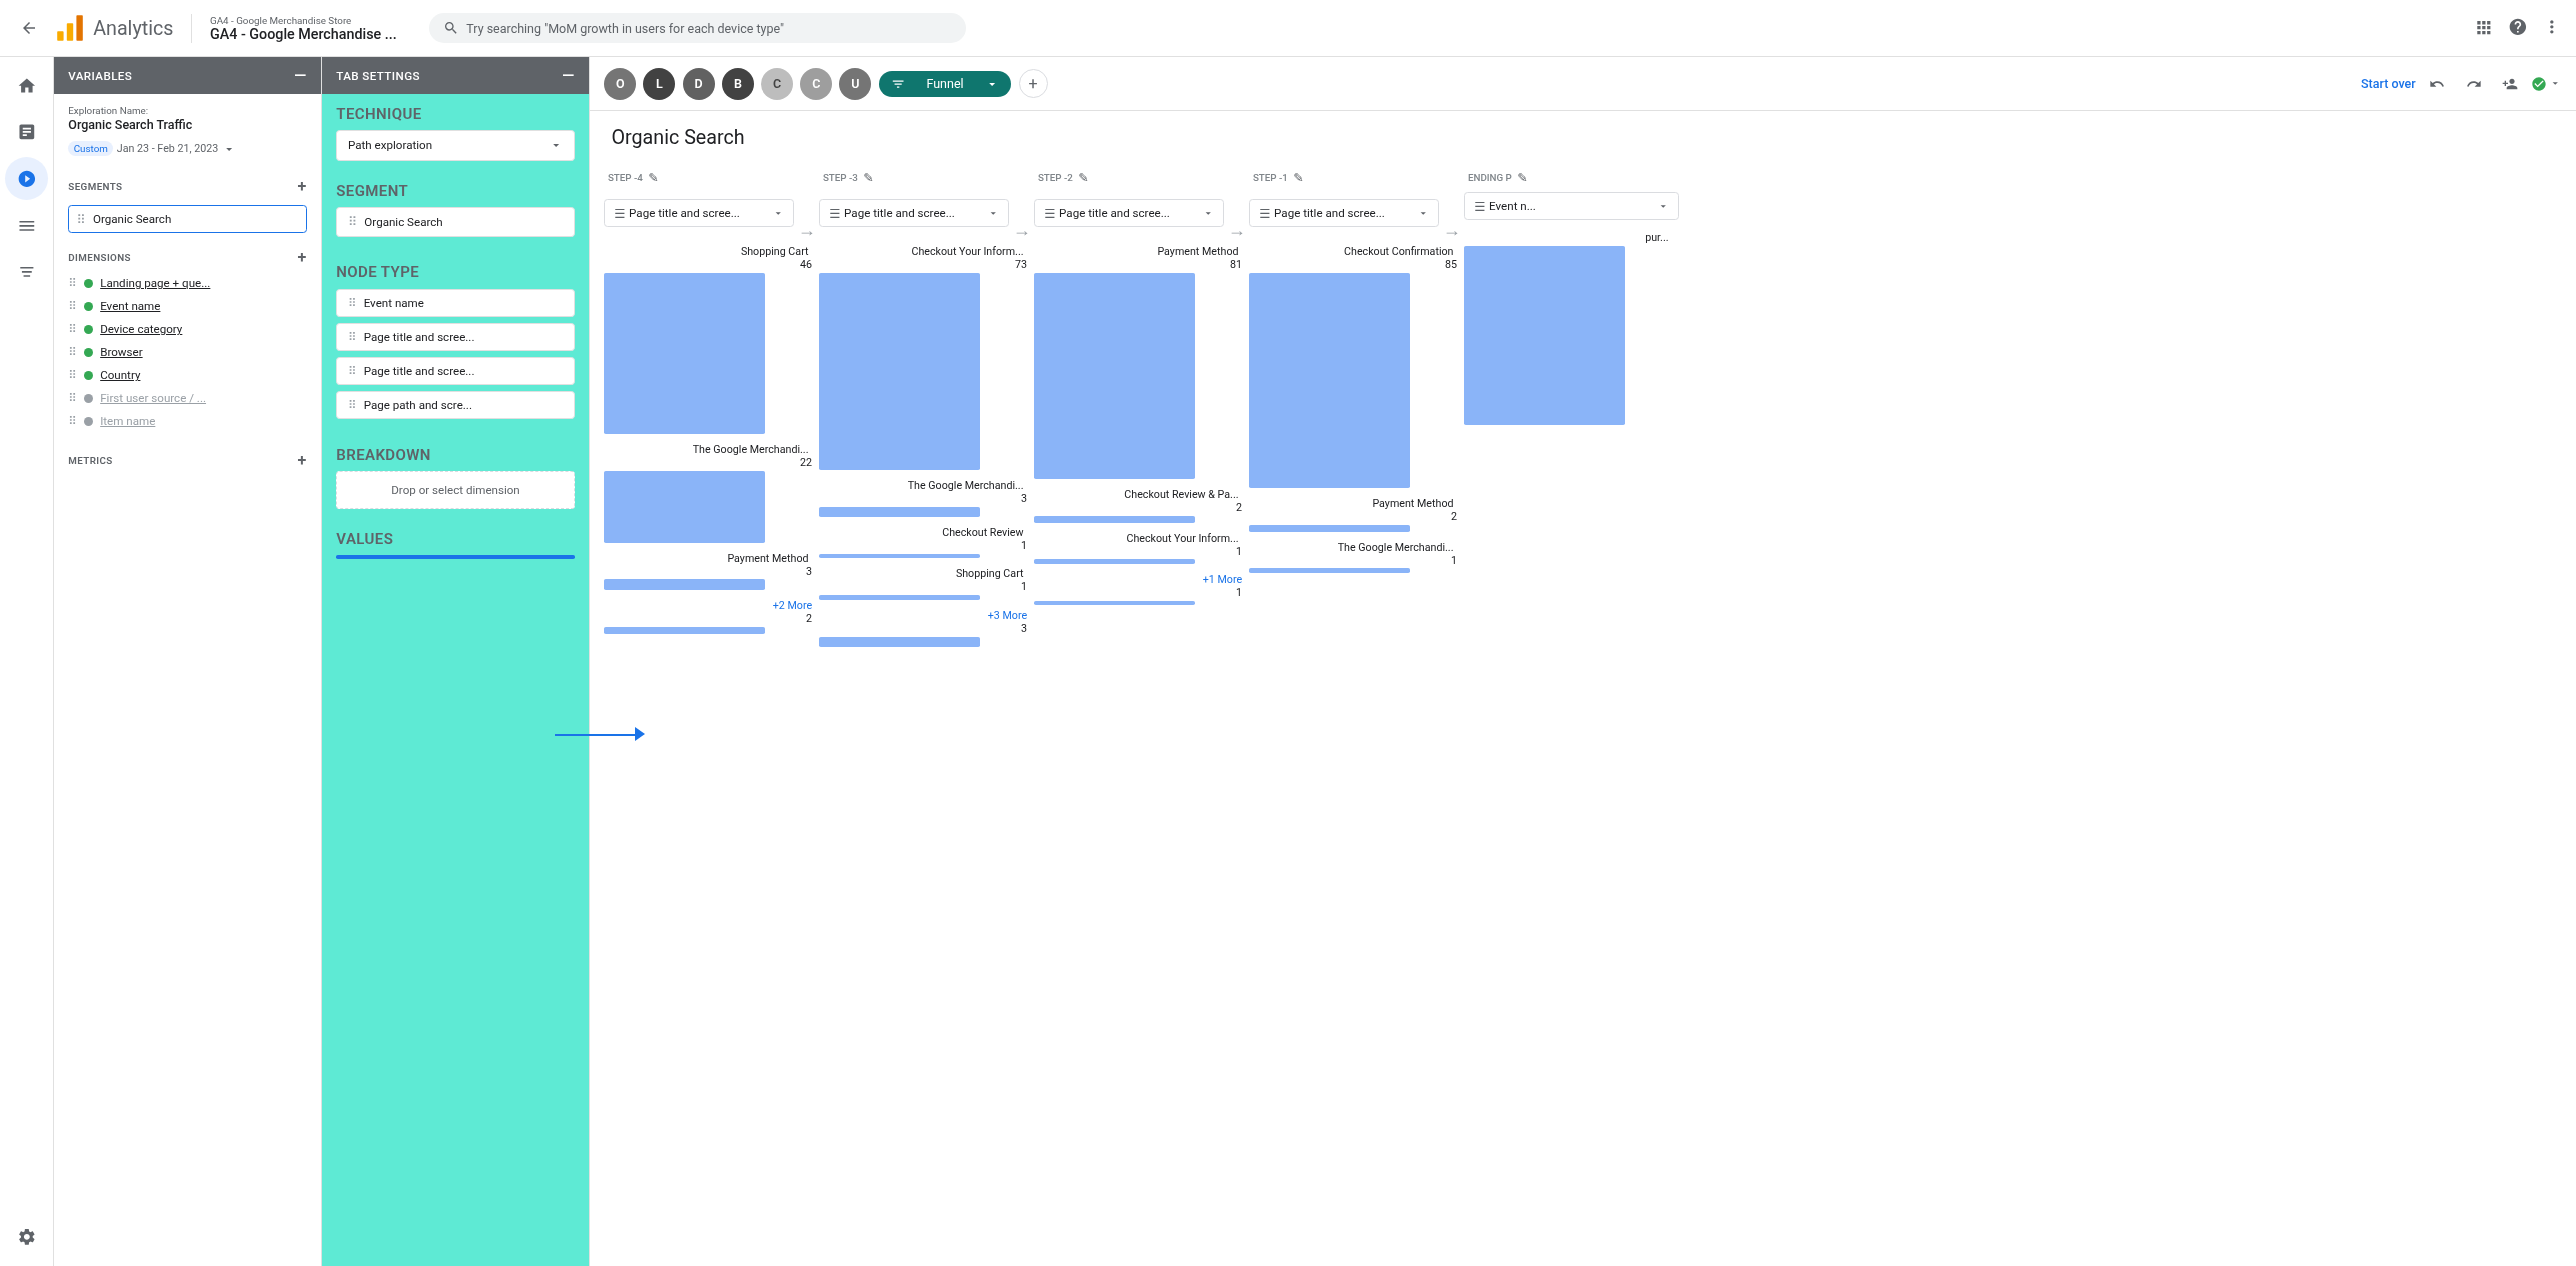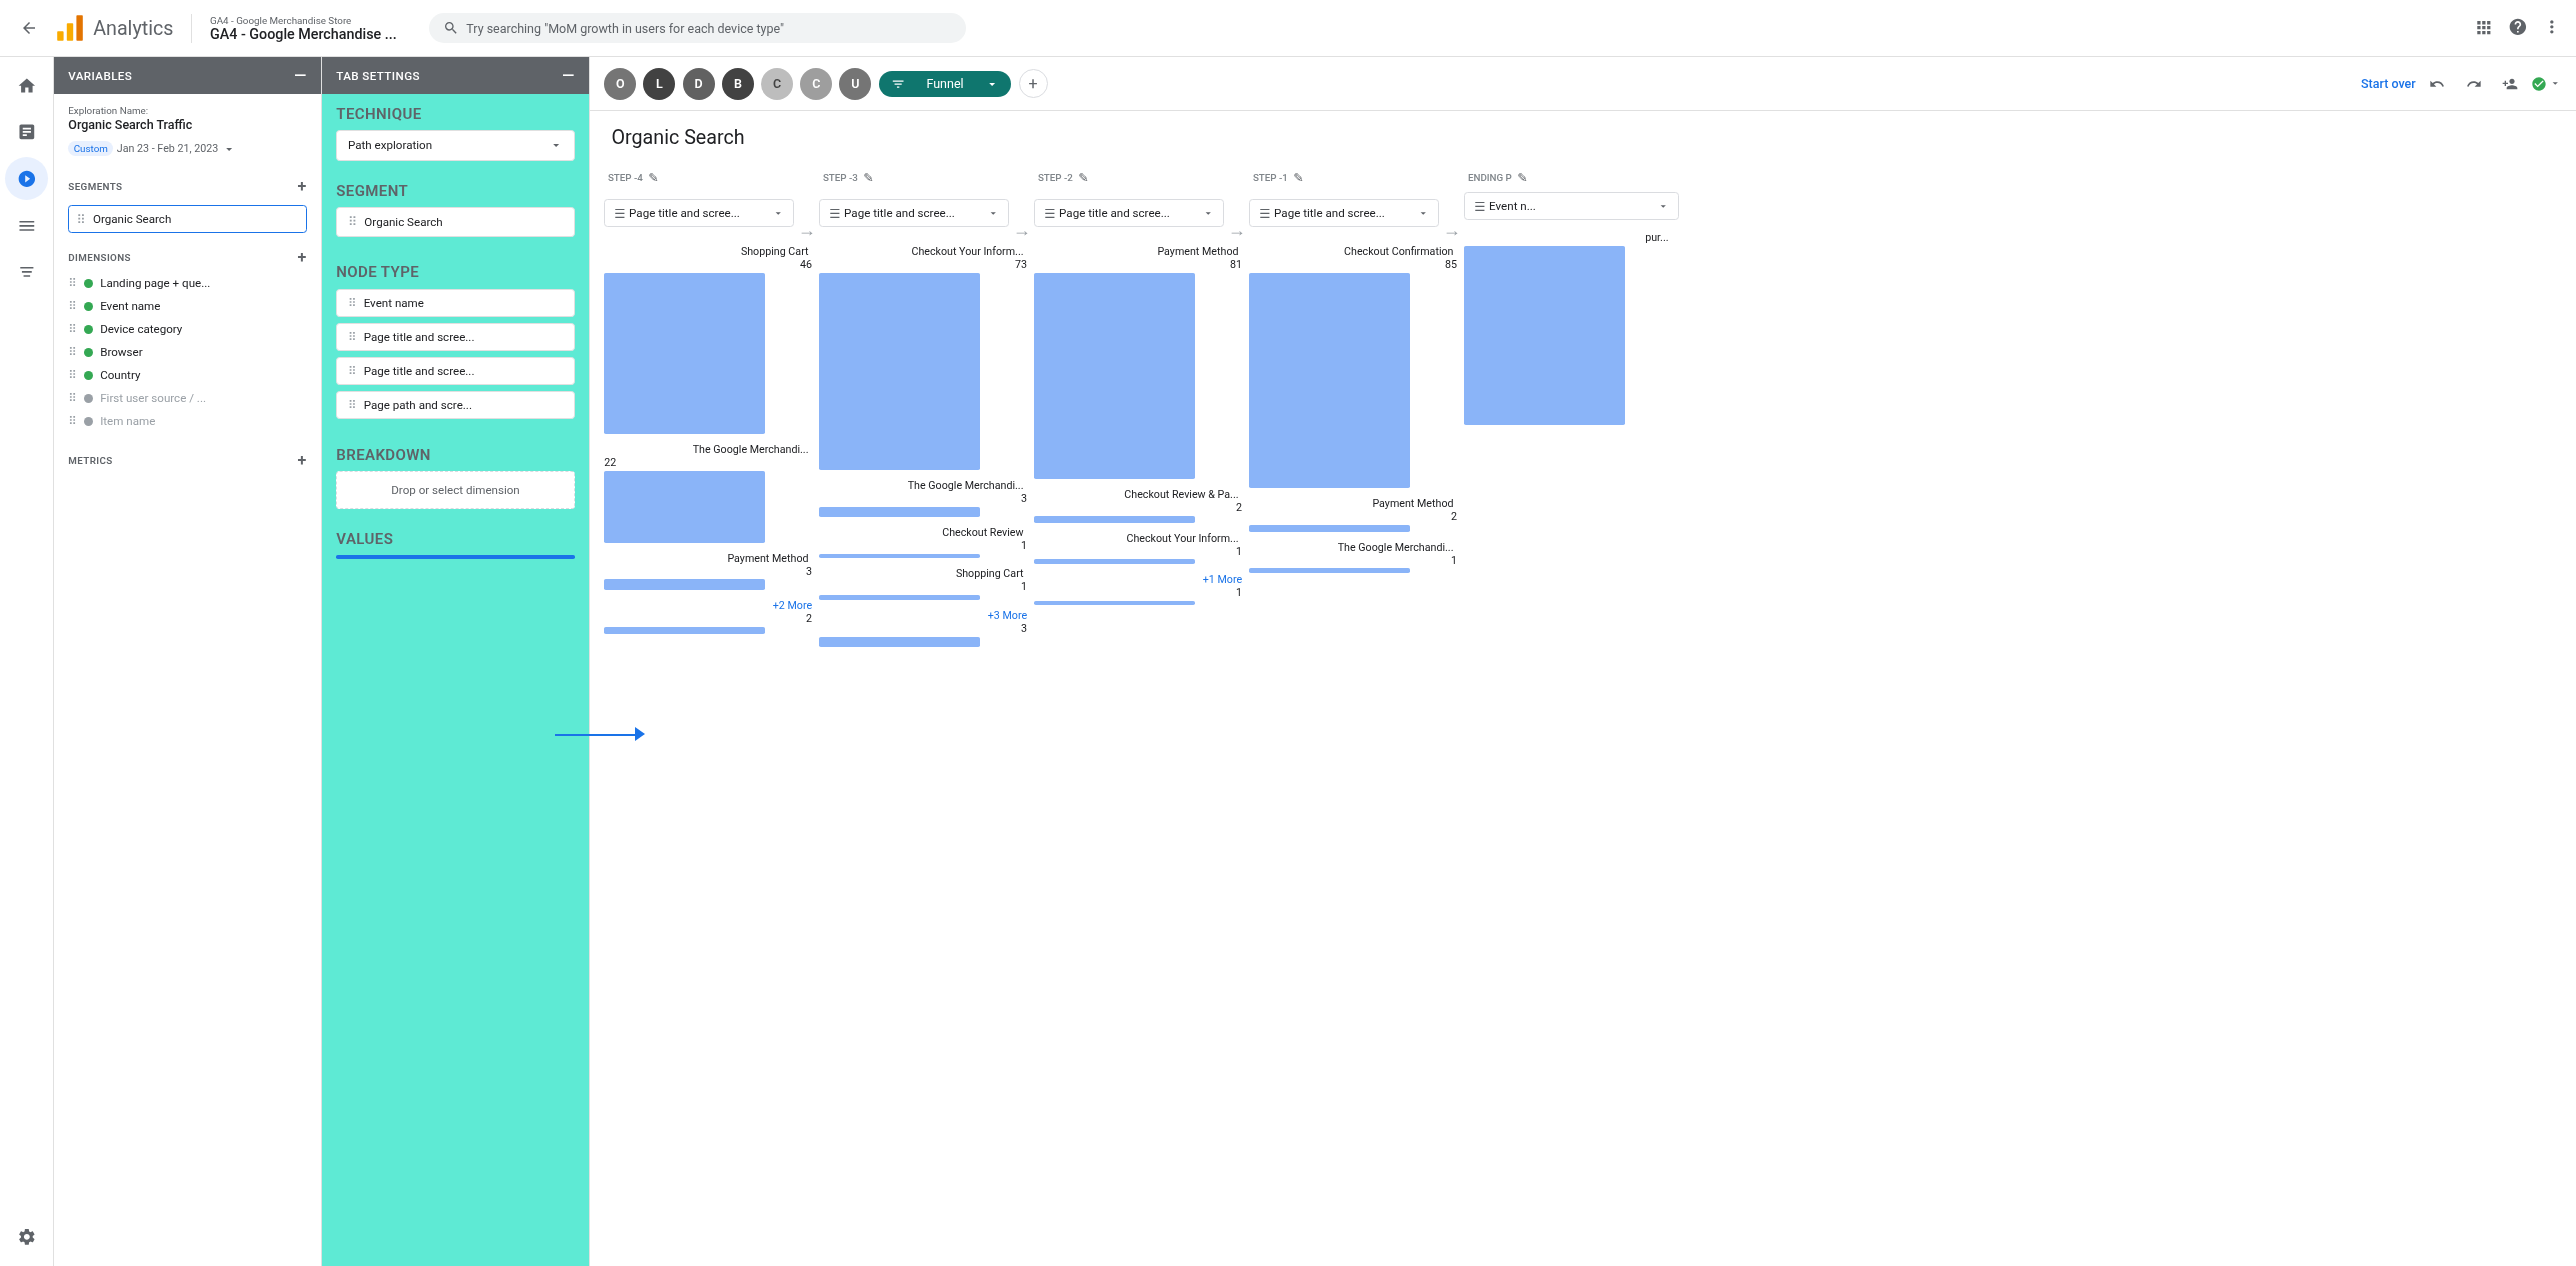--- a/index.html
+++ b/index.html
@@ -80,21 +80,21 @@
     }
     .segment-item.selected { border: 1.8px solid #1a73e8; border-radius: 3.6px; background: #fff; margin: 0 7.2px; padding: 5.4px 7.2px; }
     .drag-handle { color: #9aa0a6; font-size: 12.5px; }
 
     
     .dimension-item {
       display: flex; align-items: center; gap: 7.2px; padding: 4.5px 14.3px; cursor: pointer;
     }
     .dim-dot { width: 9px; height: 9px; border-radius: 50%; background: #34a853; flex-shrink: 0; }
     .dim-dot.gray { background: #9aa0a6; }
-    .dim-name { font-size: 11.6px; color: #202124; }
+    .dim-name { font-size: 11.6px; color: #202124; text-decoration: underline; }
     .dim-name.faded { color: #9aa0a6; }
 
     
     .tab-settings-panel {
       width: 268px; min-width: 268px; background: #5eead4;
       border-right: 0.9px solid #e0e0e0; display: flex; flex-direction: column;
       overflow-y: auto;
     }
     .tab-section { padding: 10.7px 14.3px; }
     .tab-section-label {
@@ -500,21 +500,21 @@
                 <div style="display: flex; justify-content: flex-end; padding-right: 7.2px;">
                   <span class="bar-label">Shopping Cart</span>
                 </div>
                 <div style="text-align: right; padding-right: 7.2px; font-size: 10.7px;">46</div>
                 <div style="height: 161px; background: rgb(138, 180, 248); border-radius: 1.8px; width: 161px; margin-top: 1.8px;"></div>
               </div>
               <div class="bar-item">
                 <div style="display: flex; justify-content: flex-end; padding-right: 7.2px;">
                   <span class="bar-label">The Google Merchandi...</span>
                 </div>
-                <div style="text-align: left; padding-right: 7.2px; font-size: 10.7px;">22</div>
+                <div style="text-align: right; padding-right: 7.2px; font-size: 10.7px;">22</div>
                 <div style="height: 72px; background: rgb(138, 180, 248); border-radius: 1.8px; width: 161px; margin-top: 1.8px;"></div>
               </div>
               <div class="bar-item">
                 <div style="display: flex; justify-content: flex-end; padding-right: 7.2px;">
                   <span class="bar-label">Payment Method</span>
                 </div>
                 <div style="text-align: right; padding-right: 7.2px; font-size: 10.7px;">3</div>
                 <div style="height: 10.7px; background: rgb(138, 180, 248); border-radius: 1.8px; width: 161px; margin-top: 1.8px;"></div>
               </div>
               <div class="bar-item">

